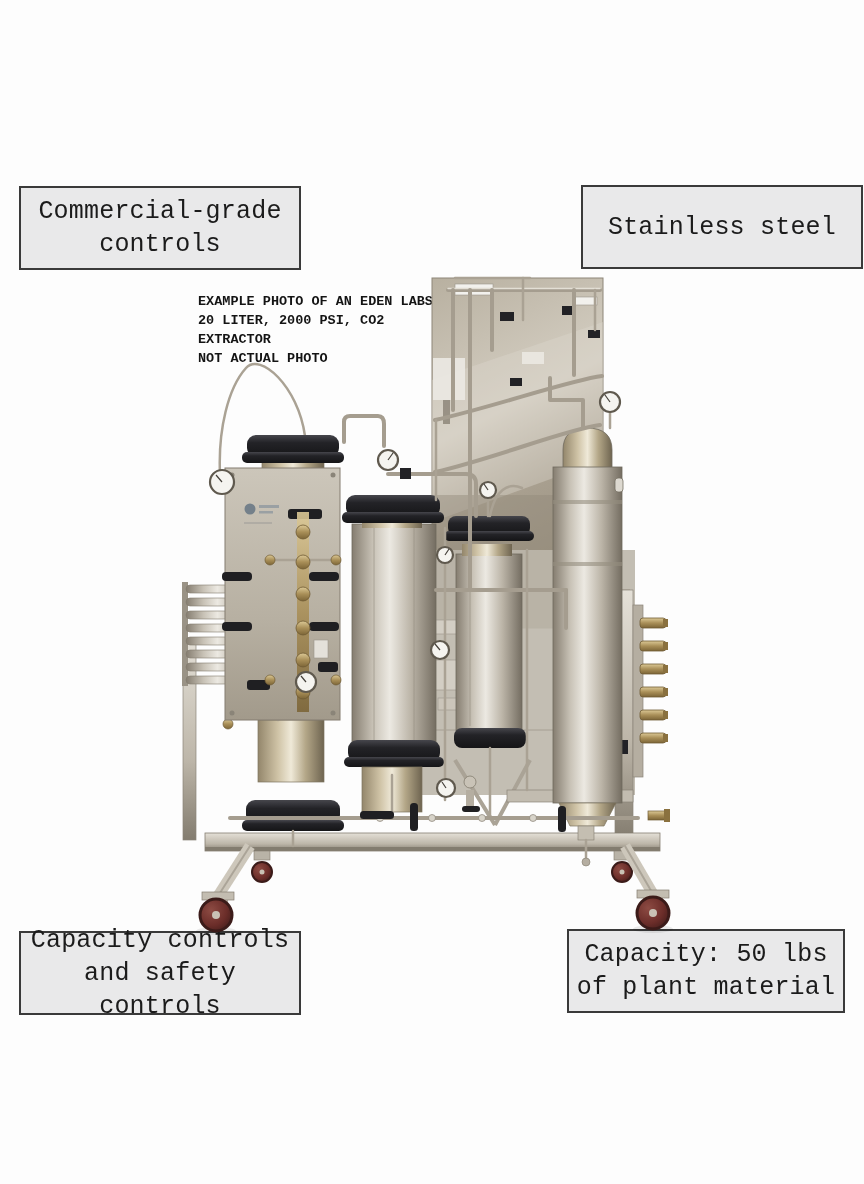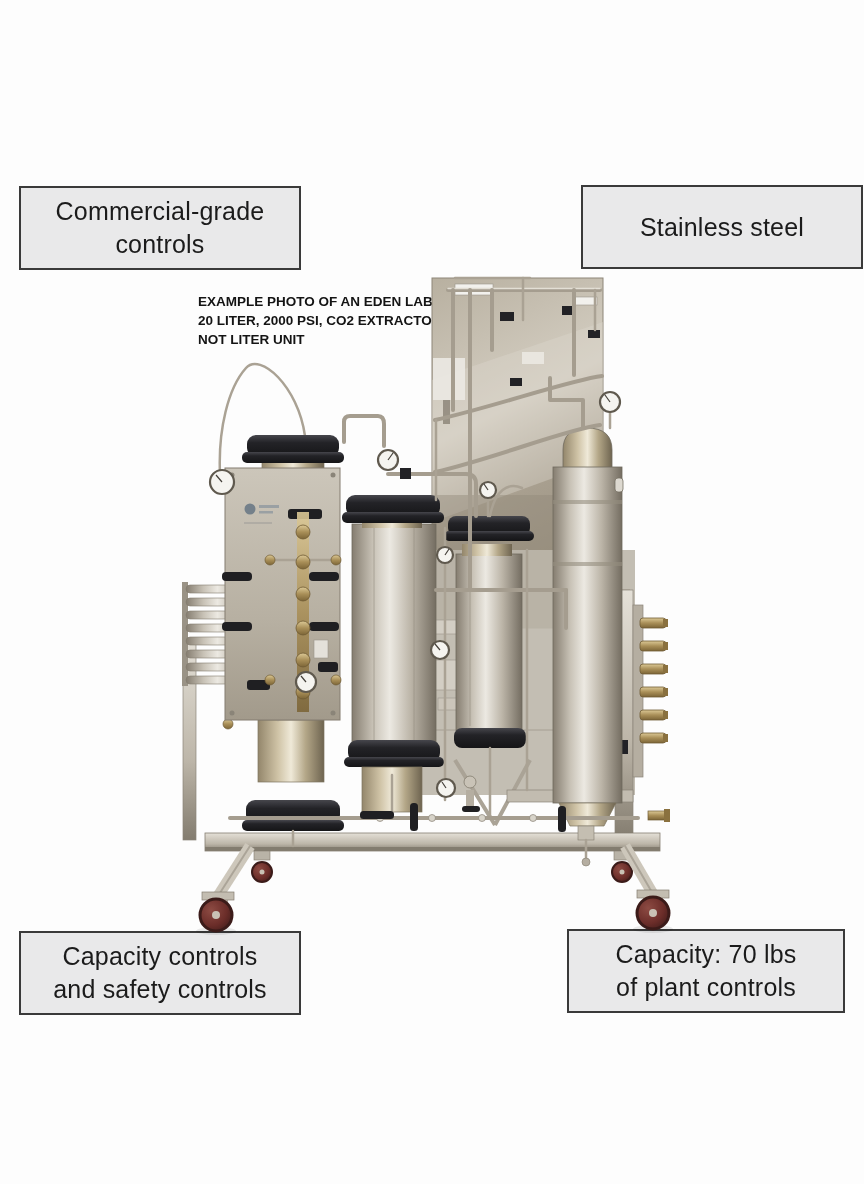--- a/index.html
+++ b/index.html
@@ -1,18 +1,18 @@
 <!DOCTYPE html>
 <html><head>
 <meta charset="utf-8">
 <style>
   html,body{margin:0;padding:0;background:#ffffff;}
   .canvas{
     position:relative;width:864px;height:1184px;background:#fdfdfd;
-    font-family:Liberation Sans, sans-serif;overflow:hidden;
+    font-family:Liberation Mono, monospace;overflow:hidden;
   }
   .callout{
     position:absolute;width:278px;height:80px;
     background:#e9e9ea;border:2px solid #3a3a3a;
     display:flex;flex-direction:column;justify-content:center;align-items:center;
     text-align:center;font-size:25px;line-height:33px;color:#1b1b1b;
     letter-spacing:0.2px;
   }
   .callout span{display:block;}
   .co-tl{left:19px;top:186px;}
@@ -39,28 +39,28 @@
     <span>controls</span>
   </div>
   <div class="callout co-tr">
     <span>Stainless steel</span>
   </div>
   <div class="callout co-bl">
     <span>Capacity controls</span>
     <span>and safety controls</span>
   </div>
   <div class="callout co-br">
-    <span>Capacity: 70 lbs</span>
-    <span>of plant controls</span>
+    <span>Capacity: 50 lbs</span>
+    <span>of plant material</span>
   </div>
 
   <div class="disclaimer">
     <div>EXAMPLE PHOTO OF AN EDEN LABS</div>
     <div>20 LITER, 2000 PSI, CO2 EXTRACTOR</div>
-    <div>NOT LITER UNIT</div>
+    <div>NOT ACTUAL PHOTO</div>
   </div>
 
   <svg class="machine" viewBox="0 0 520 680">
     <defs>
       <linearGradient id="steelH" x1="0" y1="0" x2="1" y2="0">
         <stop offset="0" stop-color="#857d70"></stop>
           <stop offset="0.25" stop-color="#c8c2b6"></stop>
         <stop offset="0.45" stop-color="#ece9e2"></stop>
           <stop offset="0.7" stop-color="#bcb5a8"></stop>
         <stop offset="1" stop-color="#746d61"></stop>

